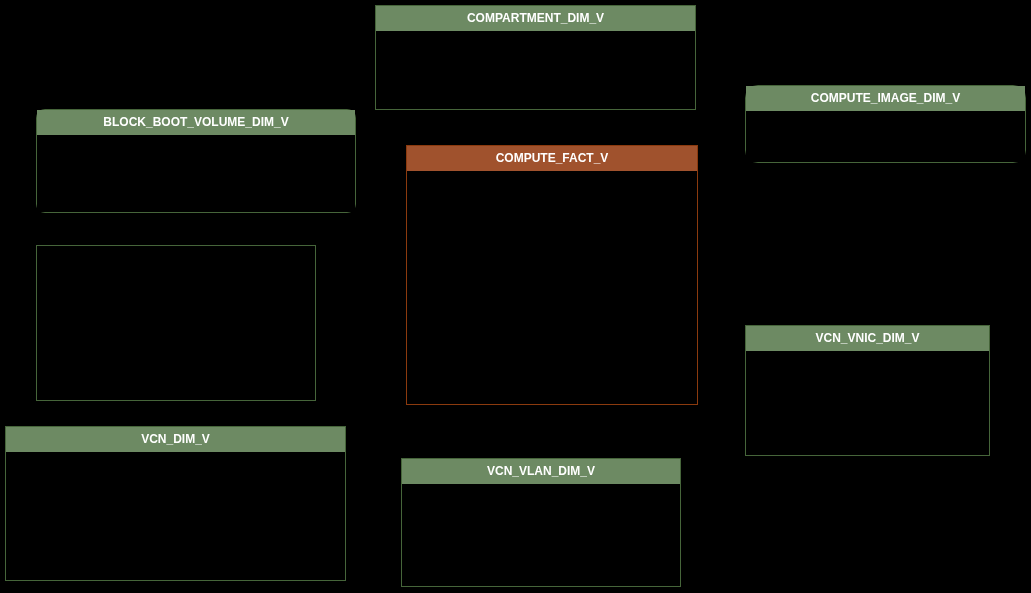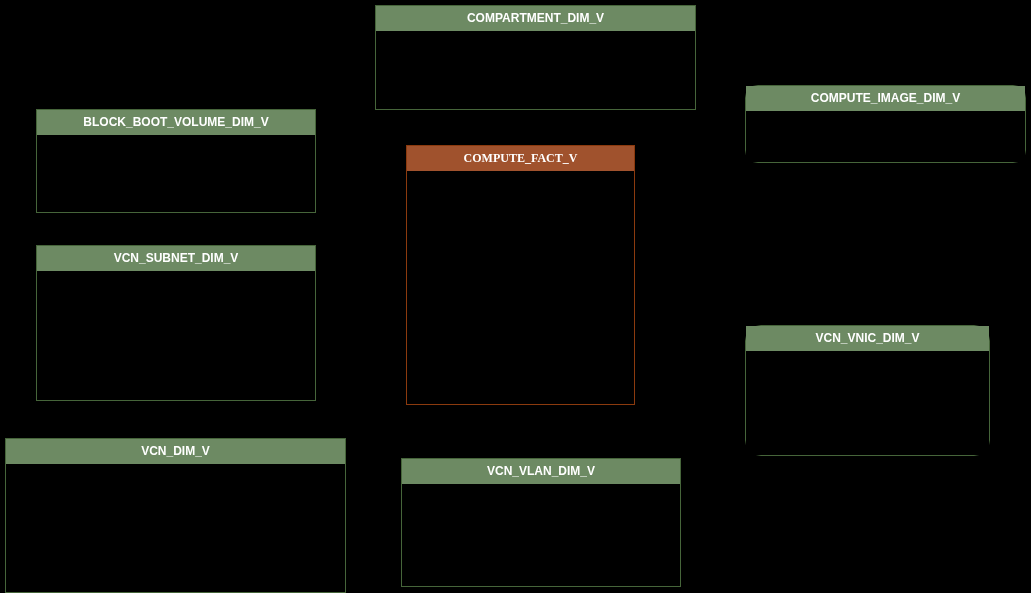--- a/index.html
+++ b/index.html
@@ -54,55 +54,52 @@
 </head>
 <body>
 
 <div id="diagram-canvas">
     <div class="table-node dimension" style="left: 375px; top: 5px; width: 321px; height: 105px;">
       <div class="table-header">
         <span class="table-title">COMPARTMENT_DIM_V</span>
       </div>
       <div class="table-body"></div>
     </div>
-    <div class="table-node dimension" style="left: 36px; top: 109px; width: 280px; height: 104px;">
+    <div class="table-node dimension" style="left: 36px; top: 109px; width: 320px; height: 104px; border-radius: 9px;">
       <div class="table-header">
         <span class="table-title">BLOCK_BOOT_VOLUME_DIM_V</span>
       </div>
       <div class="table-body"></div>
     </div>
     <div class="table-node dimension" style="left: 36px; top: 245px; width: 280px; height: 156px;">
-      <div class="table-header">
-        <span class="table-title">VCN_SUBNET_DIM_V</span>
-      </div>
       <div class="table-body"></div>
     </div>
-    <div class="table-node dimension" style="left: 5px; top: 438px; width: 341px; height: 155px;">
+    <div class="table-node dimension" style="left: 5px; top: 426px; width: 341px; height: 155px;">
       <div class="table-header">
         <span class="table-title">VCN_DIM_V</span>
       </div>
       <div class="table-body"></div>
     </div>
-    <div class="table-node fact" style="left: 406px; top: 145px; width: 229px; height: 260px; font-family: Liberation Serif, serif;">
+    <div class="table-node fact" style="left: 406px; top: 145px; width: 292px; height: 260px;">
       <div class="table-header">
         <span class="table-title">COMPUTE_FACT_V</span>
       </div>
       <div class="table-body"></div>
     </div>
     <div class="table-node dimension" style="left: 401px; top: 458px; width: 280px; height: 129px;">
       <div class="table-header">
         <span class="table-title">VCN_VLAN_DIM_V</span>
       </div>
       <div class="table-body"></div>
     </div>
     <div class="table-node dimension" style="left: 745px; top: 85px; width: 281px; height: 78px; border-radius: 13px;">
       <div class="table-header">
         <span class="table-title">COMPUTE_IMAGE_DIM_V</span>
       </div>
       <div class="table-body"></div>
     </div>
-    <div class="table-node dimension" style="left: 745px; top: 325px; width: 245px; height: 131px; border-radius: 16px;">
+    <div class="table-node dimension" style="left: 745px; top: 325px; width: 245px; height: 131px;">
       <div class="table-header">
         <span class="table-title">VCN_VNIC_DIM_V</span>
       </div>
       <div class="table-body"></div>
     </div>
   </div>
 
 </body></html>

